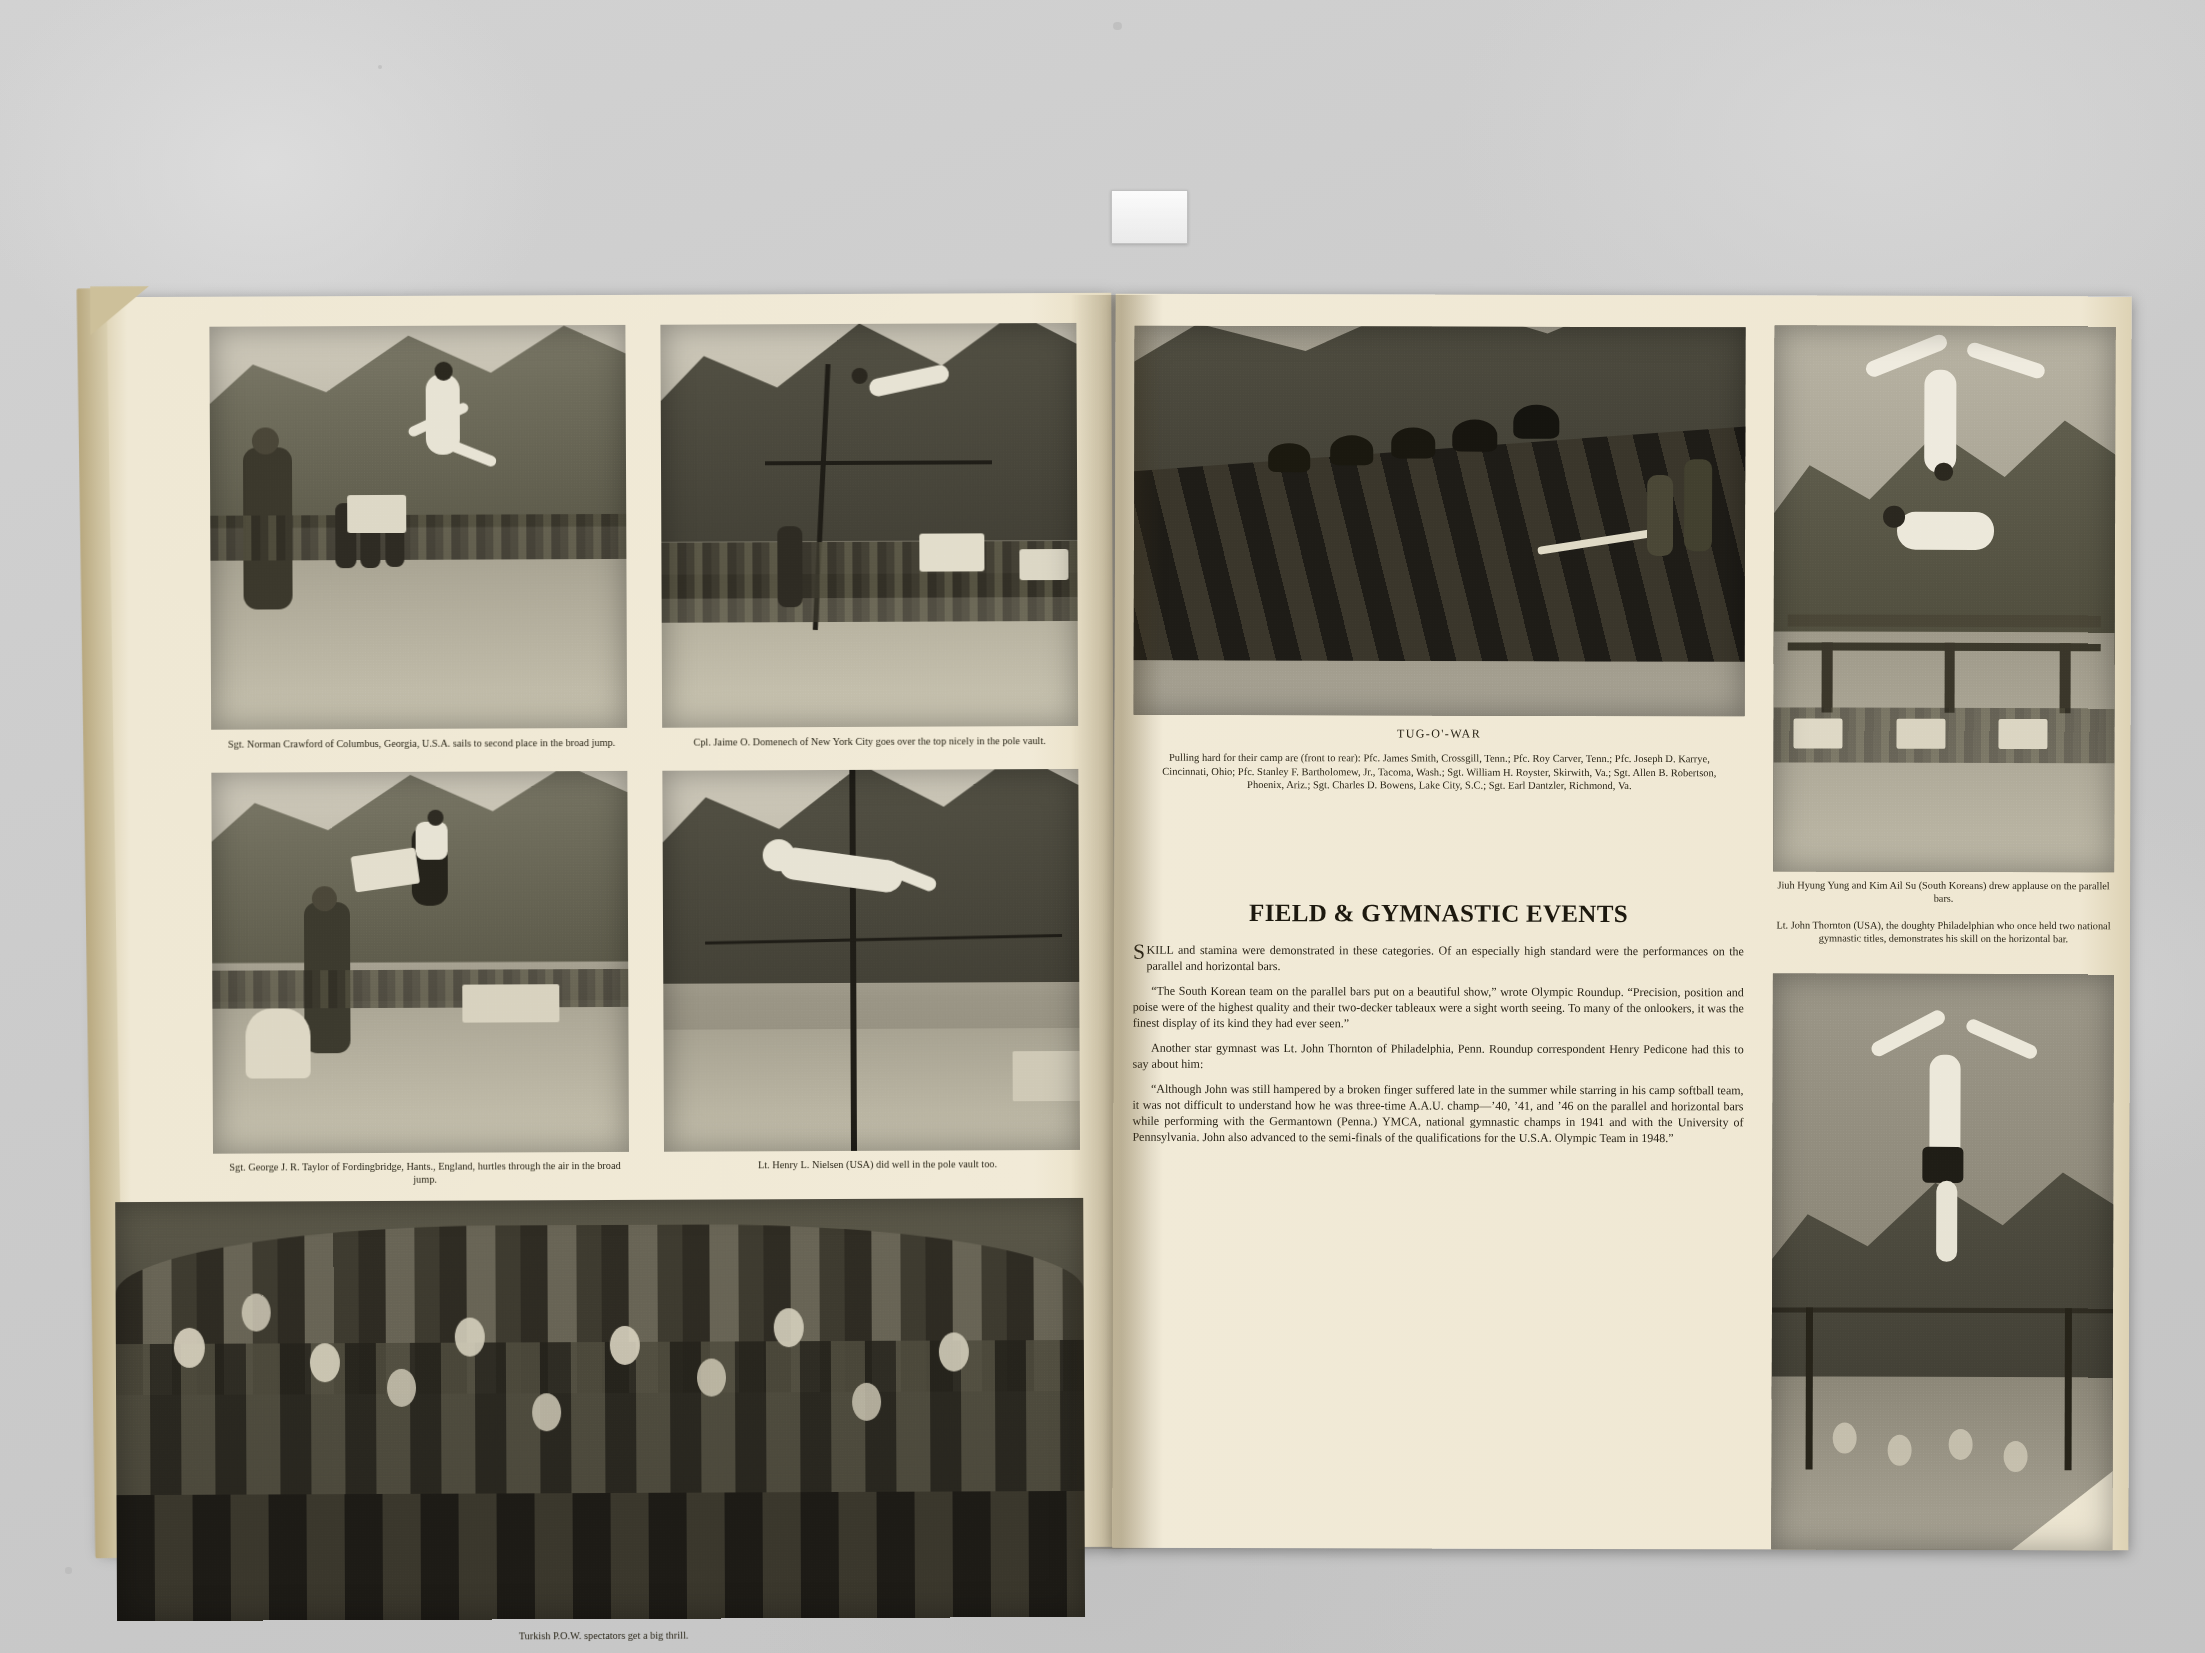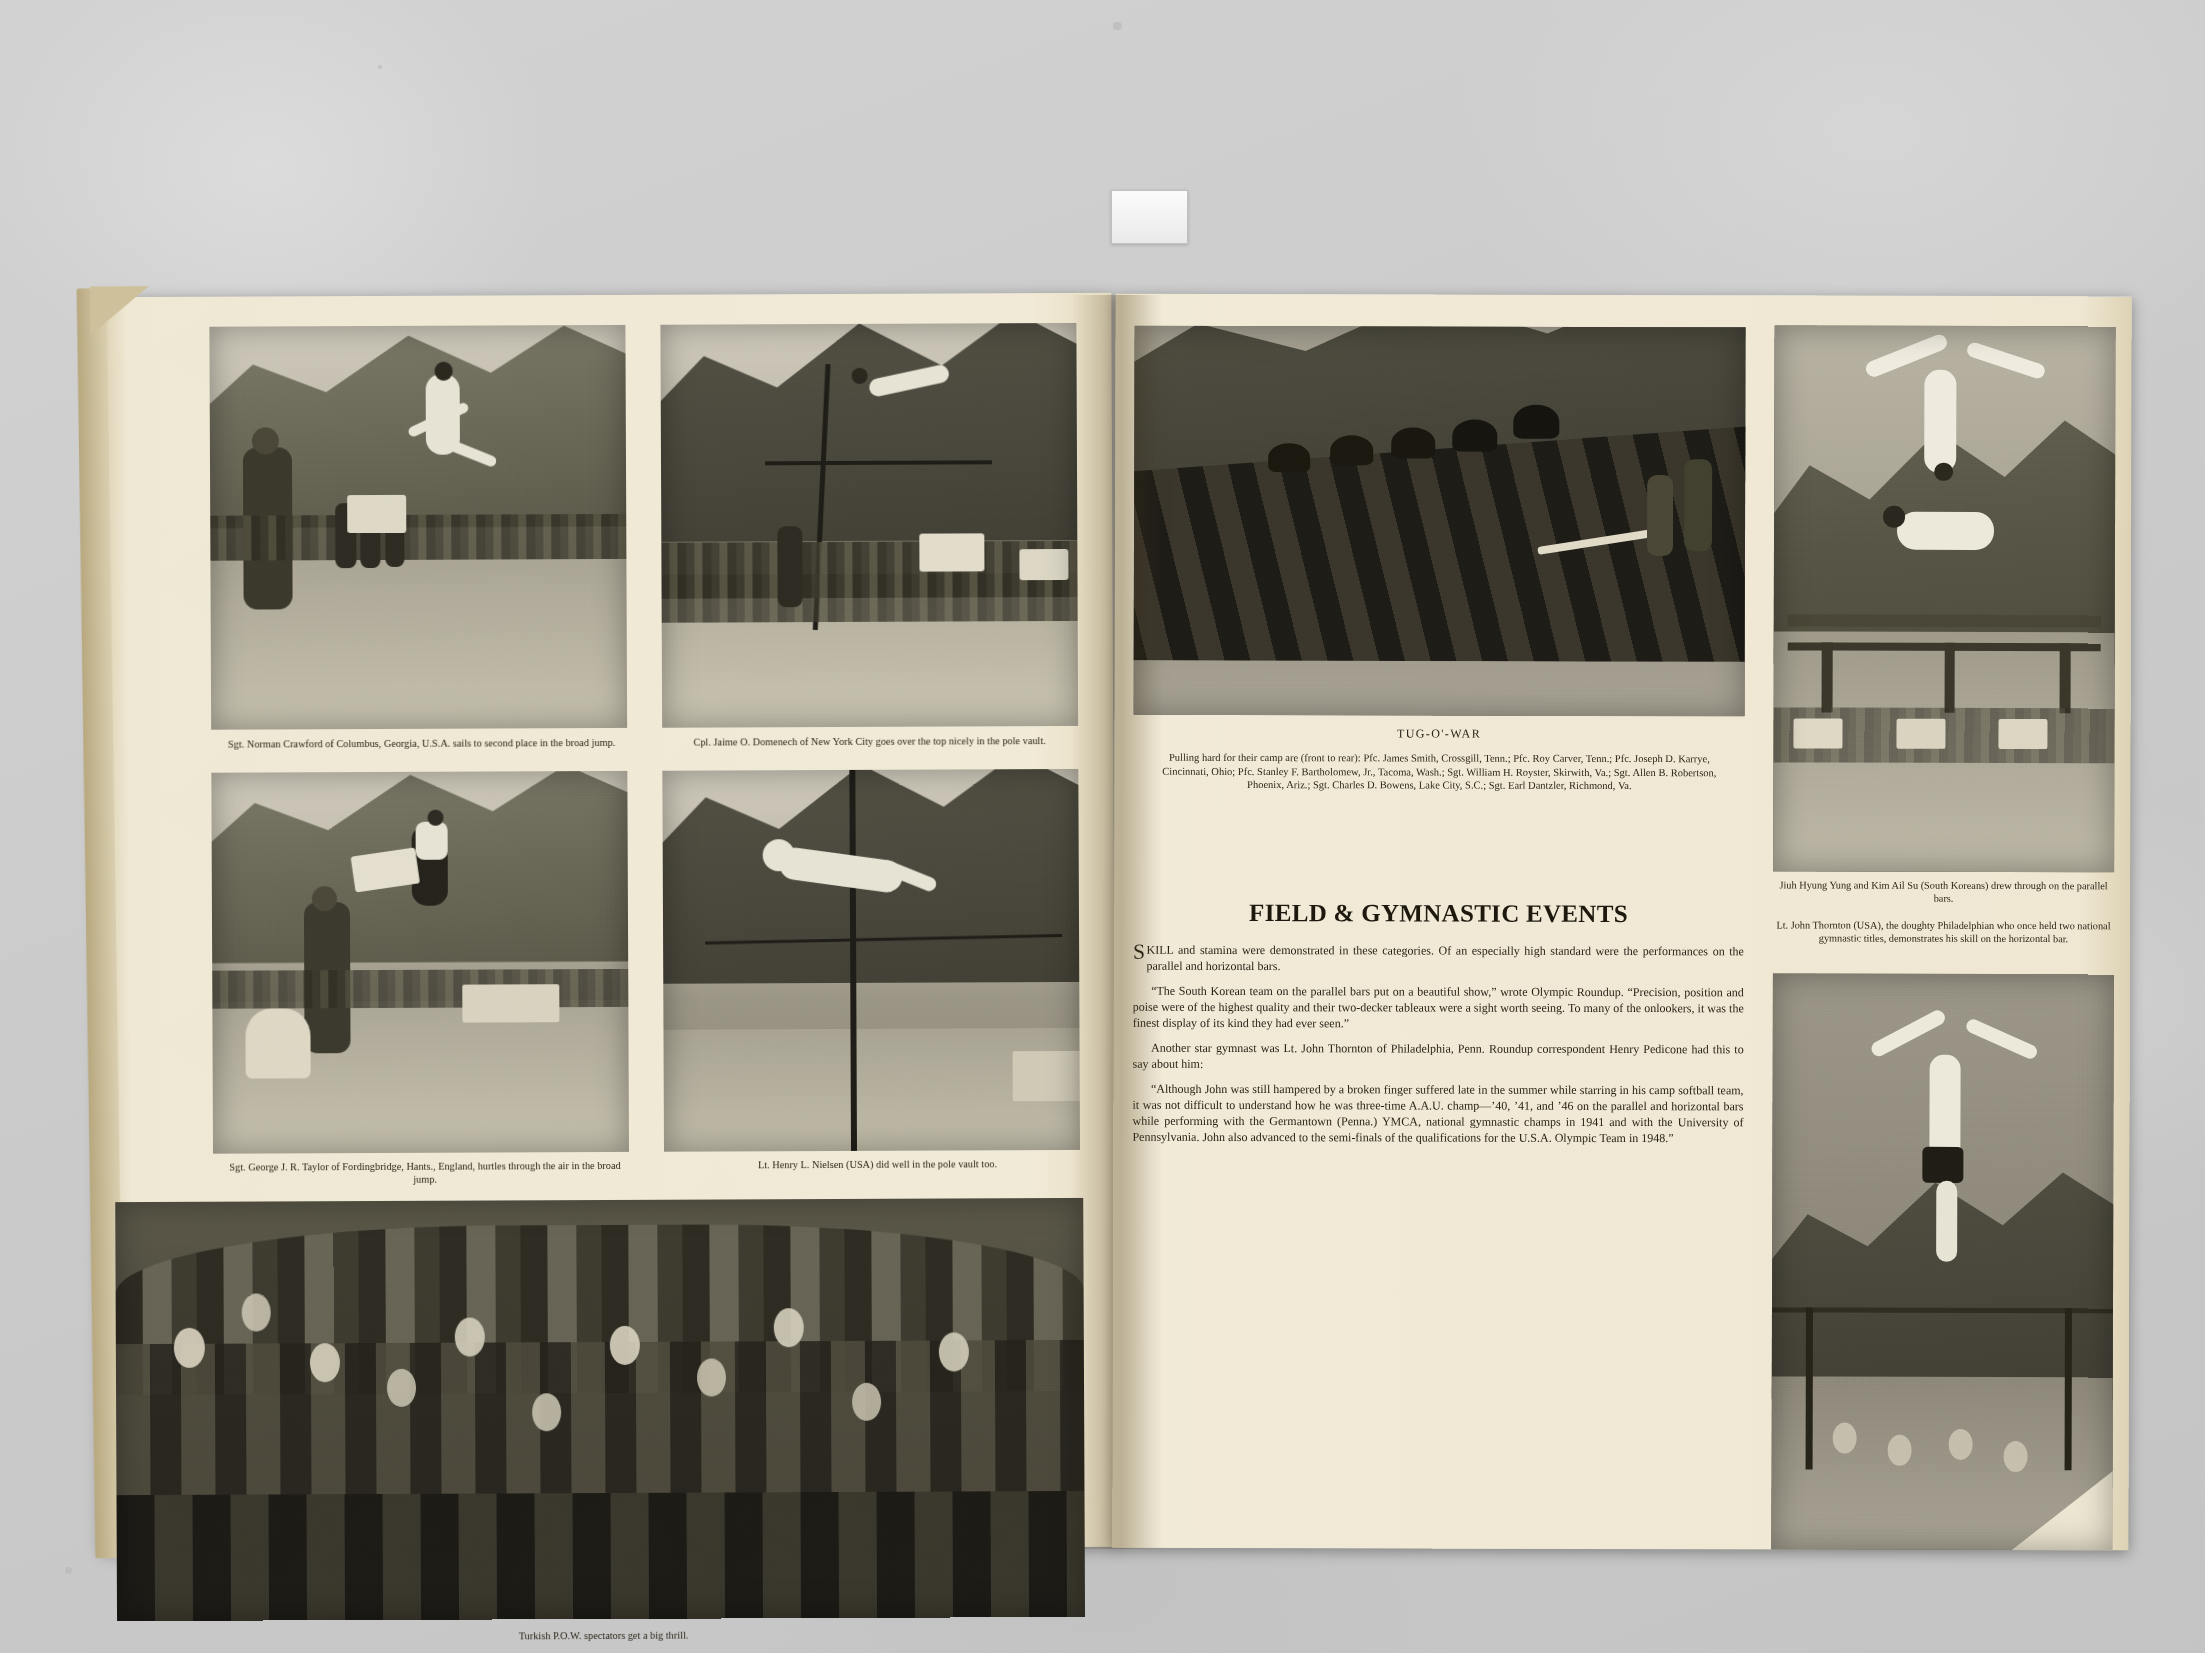--- a/index.html
+++ b/index.html
@@ -352,21 +352,21 @@
       <div class="bar" style="left:50%;top:58%;width:10.8px;height:70px;"></div>
       <div class="bar" style="left:84%;top:58%;width:10.8px;height:70px;"></div>
 
       <div class="crowdrow" style="top:70%;height:10%;opacity:.55;"></div>
       <div class="figure light" style="left:6%;top:72%;width:49px;height:30px;border-radius:2.2px;background:#ded8c5;"></div>
       <div class="figure light" style="left:36%;top:72%;width:49px;height:30px;border-radius:2.2px;background:#d9d3c0;"></div>
       <div class="figure light" style="left:66%;top:72%;width:49px;height:30px;border-radius:2.2px;background:#dbd5c2;"></div>
       <div class="grain"></div>
         <div class="vig"></div>
     </div>
-    <div class="sidecap" style="left:659px;top:584px;width:341px;">Jiuh Hyung Yung and Kim Ail Su (South Koreans) drew through on the parallel bars.</div>
+    <div class="sidecap" style="left:659px;top:584px;width:341px;">Jiuh Hyung Yung and Kim Ail Su (South Koreans) drew applause on the parallel bars.</div>
 
     <div class="sidecap" style="left:659px;top:624px;width:341px;">Lt. John Thornton (USA), the doughty Philadelphian who once held two national gymnastic titles, demonstrates his skill on the horizontal bar.</div>
 
     <div class="photo" style="left:659px;top:678px;width:341px;height:576px;">
       <div class="sky" style="background:linear-gradient(180deg,#9b9687,#7d7869);"></div>
       <div class="hill dark" style="top:28%;height:46%;"></div>
       <div class="ground" style="height:30%;background:linear-gradient(180deg,#8c8778,#a7a293);"></div>
 
       <div class="figure light" style="left:46%;top:14%;width:31px;height:114px;border-radius:14px;background:#ece8da;"></div>
       <div class="figure" style="left:44%;top:30%;width:41px;height:36px;border-radius:5.4px;background:#1f1d16;"></div>

